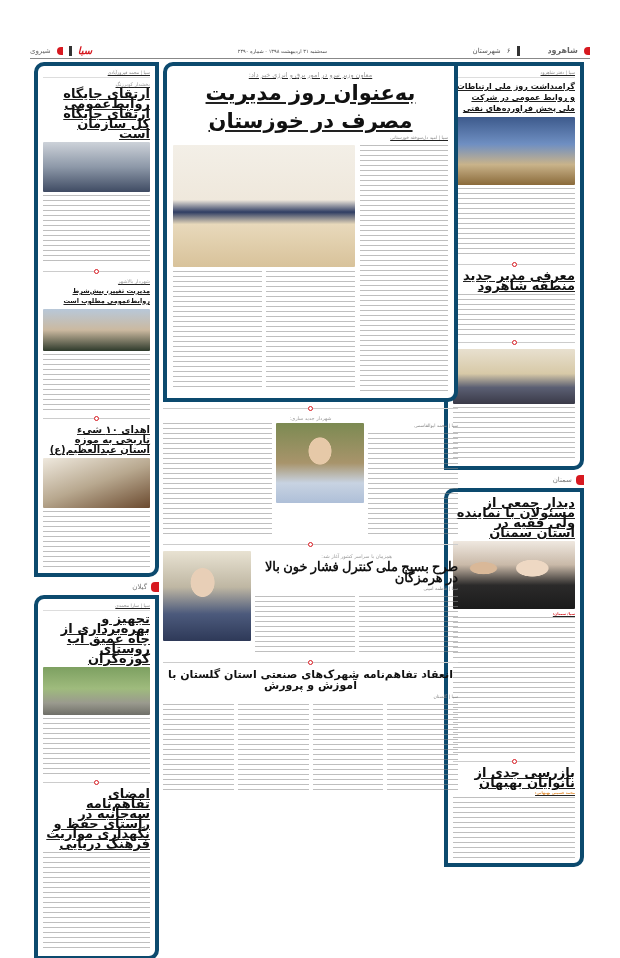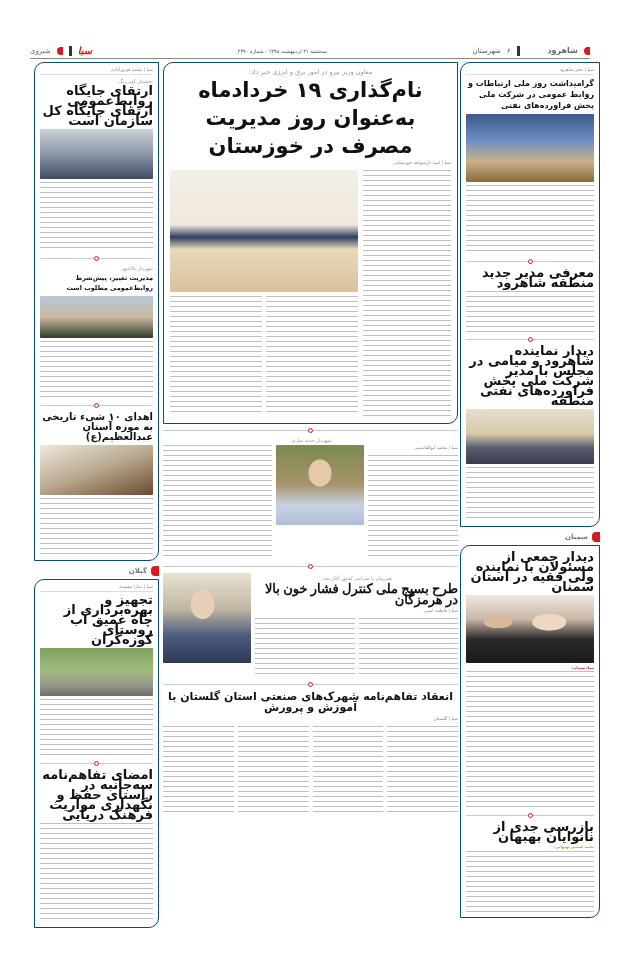--- a/index.html
+++ b/index.html
@@ -9,25 +9,25 @@
   .masthead { position: absolute; top: 43px; left: 30px; width: 560px; height: 16px; display: flex; align-items: center; justify-content: space-between; border-bottom: 1px solid #888; }
   .mh-right { display: flex; align-items: center; gap: 6px; font-size: 7px; color: #555; }
   .mh-brand { font-weight: bold; color: #666; font-size: 8px; margin-left: 22px; }
   .red-tab { display: inline-block; width: 6px; height: 8px; background: #d71920; border-radius: 4px 0 0 4px; }
   .dark-tab { display: inline-block; width: 3px; height: 10px; background: #333; }
   .mh-date { font-size: 5px; color: #444; }
   .mh-left { display: flex; align-items: center; gap: 6px; font-size: 7px; color: #666; }
   .saba-logo { color: #d71920; font-style: italic; font-size: 10px; font-weight: bold; }
 
   .col { position: absolute; top: 62px; }
-  .col-right { left: 460px; width: 140px; }
+  .col-right { left: 444px; width: 140px; }
   .col-mid { left: 163px; width: 295px; }
   .col-left { left: 34px; width: 125px; }
 
-  .box { border: 1px solid #0c4a6e; border-radius: 10px 0 10px 0; padding: 4px 5px; background: #fff; }
+  .box { border: 4px solid #0c4a6e; border-radius: 10px 0 10px 0; padding: 4px 5px; background: #fff; text-decoration: underline; }
   .tag { display: flex; align-items: center; gap: 3px; font-size: 4.5px; color: #888; margin-bottom: 3px; border-bottom: 1px solid #ddd; padding-bottom: 2px; }
 
   .h-news { font-weight: bold; font-size: 8px; line-height: 11px; color: #111; margin: 2px 0 3px; }
   .h-news-sm { font-weight: bold; font-size: 13px; line-height: 10px; color: #111; margin: 2px 0 3px; }
   .kicker { font-size: 5px; color: #999; text-align: center; margin: 2px 0; }
   .kicker-r { font-size: 5px; color: #999; margin: 2px 0; }
 
   .txt { font-size: 3.6px; line-height: 5.4px; color: #444; text-align: justify; overflow: hidden; }
   .txt span { display: block; }
   .lines { background: repeating-linear-gradient(to bottom, #8a8a8a 0, #8a8a8a 1.4px, transparent 1.4px, transparent 5px); opacity: .55; }
@@ -41,21 +41,21 @@
   .ph-f { background: linear-gradient(180deg,#b8c8d9 0%,#cbb9a0 50%,#2e3a2b 100%); }
   .ph-main { background: linear-gradient(180deg,#f3efe7 0%,#efe8dc 45%,#2f3d63 55%,#e8d9bb 65%,#d8c29a 100%); }
   .ph-man { background: radial-gradient(ellipse at 50% 35%,#e6c9a8 0 18%,transparent 19%), linear-gradient(180deg,#7c8a52 0%,#a8946b 50%,#c8d3e2 75%,#aebfd8 100%); }
   .ph-dr { background: radial-gradient(ellipse at 45% 35%,#e8cfb7 0 17%,transparent 18%), linear-gradient(180deg,#e8e2d2 0%,#bfb7a3 40%,#4c5a7c 70%,#2e3958 100%); }
   .ph-clergy { background: radial-gradient(ellipse at 65% 40%,#eed8c3 0 14%,transparent 15%), radial-gradient(ellipse at 25% 40%,#d9b898 0 10%,transparent 11%), linear-gradient(180deg,#efe8e0 0%,#c9b9a8 35%,#2b2a2a 65%,#1b1b1b 100%); }
 
   .divider { display: flex; align-items: center; justify-content: center; margin: 4px 0; height: 5px; position: relative; }
   .divider::before { content: ""; position: absolute; left: 0; right: 0; top: 2px; border-top: 1px solid #ccc; }
   .divider i { position: relative; width: 5px; height: 5px; border-radius: 50%; background: #fff; border: 1px solid #d71920; }
 
-  .sec-head { display: flex; align-items: center; gap: 4px; font-size: 7px; color: #777; margin: 5px 0 3px; font-weight: bold; }
+  .sec-head { display: flex; align-items: center; gap: 4px; font-size: 7px; color: #777; margin: 5px 0 3px; }
   .sec-head .red-tab { width: 8px; height: 10px; }
 
   .main-kicker { font-size: 6.5px; color: #999; text-align: center; margin-top: 2px; }
   .main-title { font-weight: bold; font-size: 21px; line-height: 28px; text-align: center; color: #111; letter-spacing: -0.5px; }
 
   .grid2 { display: flex; gap: 4px; }
   .grid3 { display: flex; gap: 4px; }
   .bold-red { color: #d71920; font-weight: bold; }
 </style>
 </head>
@@ -91,21 +91,20 @@
     <div class="divider">
         <i></i>
       </div>
     <div class="h-news-sm">معرفی مدیر جدید منطقه شاهرود</div>
     <div class="txt lines" style="height:42px;">
         <span style="opacity:0">مراسم تکریم و معارفه در شرکت ملی پخش فراورده‌های نفتی منطقه شاهرود برگزار شد.</span>
       </div>
     <div class="divider">
         <i></i>
       </div>
-    <div class="h-news-sm">دیدار نماینده شاهرود و میامی در مجلس با مدیر شرکت ملی پخش فراورده‌های نفتی منطقه</div>
     <div class="photo ph-b" style="height:55px;"></div>
     <div class="txt lines" style="height:55px;margin-top:3px;">
         <span style="opacity:0">در این دیدار بر همکاری و هماهنگی بیشتر تاکید شد.</span>
       </div>
   </div>
 
   <div class="sec-head">
     <span class="red-tab"></span>
     <span>سمنان</span>
   </div>
@@ -128,21 +127,20 @@
       </div>
     <div class="txt lines" style="height:62px;">
         <span style="opacity:0">در هفته‌ای که گذشت طی بازرسی مشترک بازرسان بهداشت محیط از نانوایی‌های سطح شهر بهبهان بازدید شد.</span>
       </div>
   </div>
 </div>
 
 <div class="col col-mid">
   <div class="box" style="padding:3px 6px;">
     <div class="main-kicker">معاون وزیر نیرو در امور برق و انرژی خبر داد:</div>
-    <div class="main-title">نام‌گذاری ۱۹ خردادماه</div>
     <div class="main-title">به‌عنوان روز مدیریت مصرف در خوزستان</div>
     <div class="tag" style="justify-content:flex-start;border:none;">
         <span>سبا | امید دل‌سوخته خوزستانی</span>
       </div>
     <div style="display:flex;gap:5px;">
       <div class="txt lines" style="width:88px;height:250px;">
           <span style="opacity:0">معاون وزیر نیرو در امور برق و انرژی با اشاره به اینکه سابقه مدیریت مصرف در سال گذشته بالاترین رکورد را در کشور داشته است، گفت: ۱۹ خرداد به عنوان روز مدیریت مصرف در خوزستان نام‌گذاری شد.</span>
         </div>
       <div style="flex:1;">
         <div class="photo ph-main" style="height:122px;"></div>

